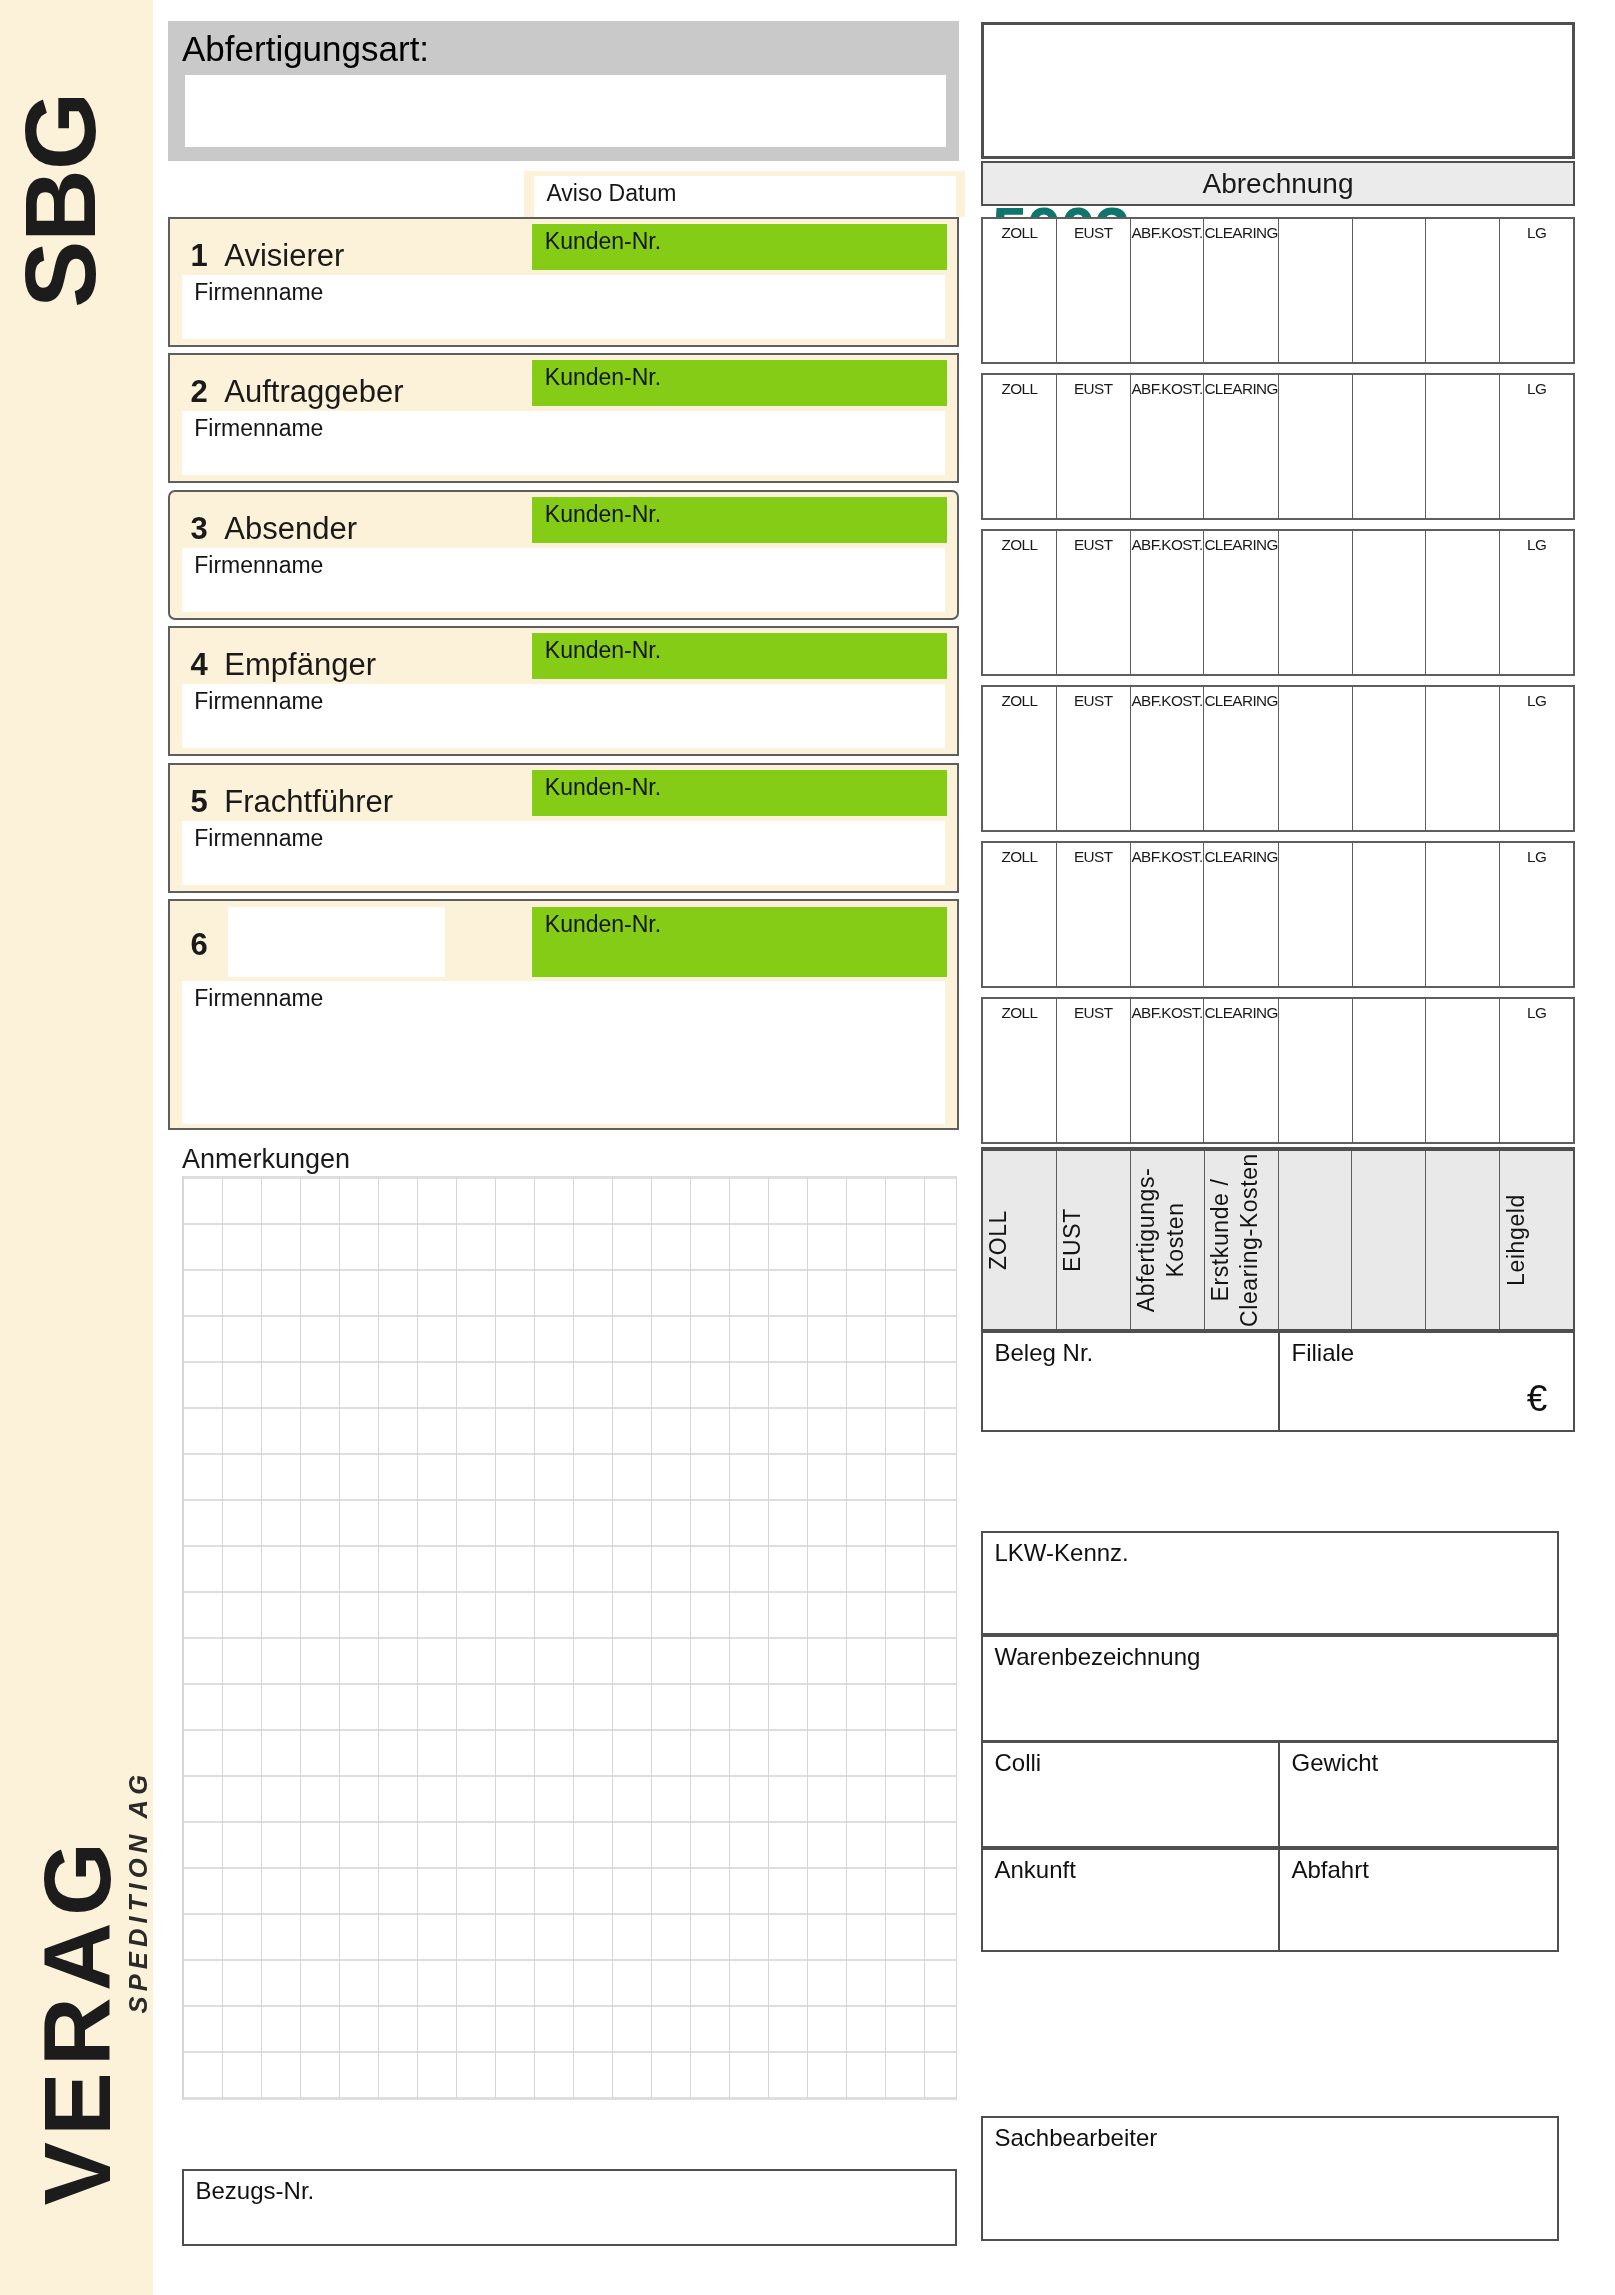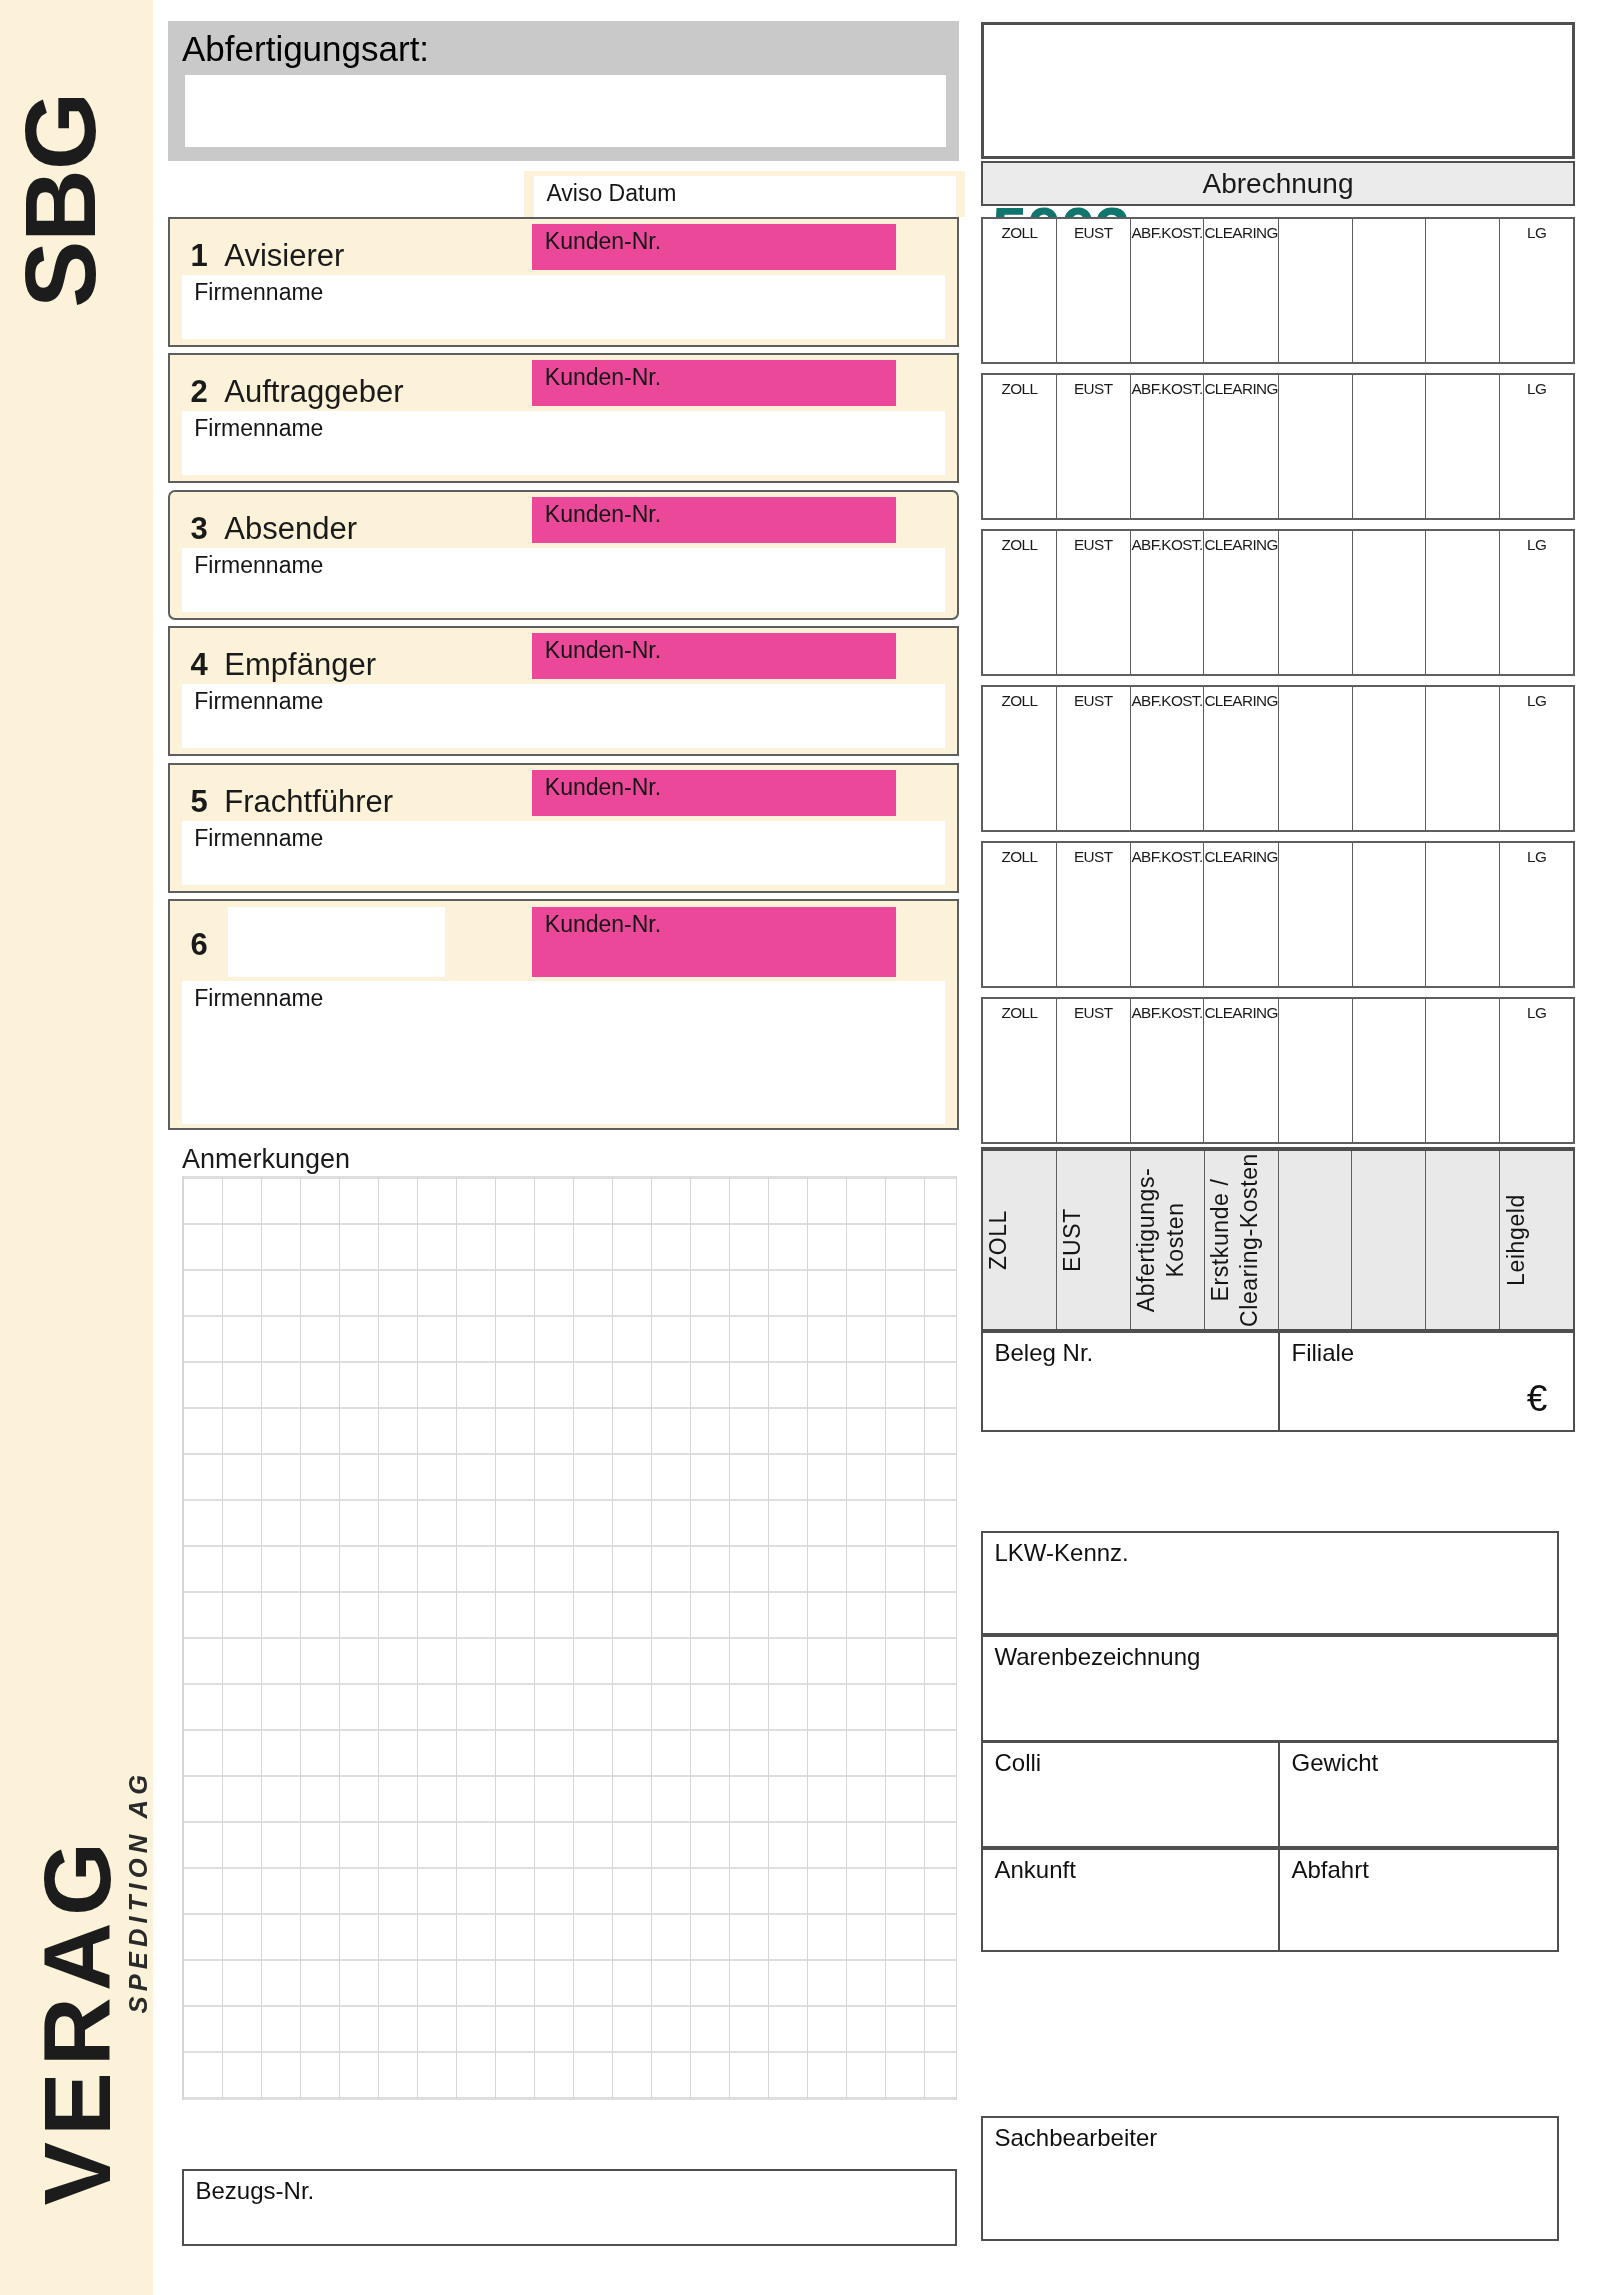--- a/index.html
+++ b/index.html
@@ -35,21 +35,21 @@
 
   
   .aviso-cream{left:524px; top:171px; width:441px; height:46px; background:#FBF2D9;}
   .aviso-input{left:9.6px; top:5.1px; width:422px; height:41px; background:#fff;}
   .input-label{position:absolute; left:12.8px; top:3.8px; font-size:23px; line-height:27px; color:#151515;}
 
   
   .section{left:168px; width:791px; background:#FBF2D9; border:2.6px solid #5e5e5e;}
   .sec-title{position:absolute; left:20.5px; top:19px; font-size:31px; line-height:35px; white-space:nowrap;}
   .sec-num{font-weight:bold; margin-right:16.6px;}
-  .kn-input{position:absolute; left:362px; top:5.1px; width:364px; height:46px; background:#ec4899;}
+  .kn-input{position:absolute; left:362px; top:5.1px; width:415px; height:46px; background:#84cc16;}
   .fn-input{position:absolute; left:11.5px; top:56px; width:763px; height:64px; background:#fff;}
   .sec6-extra-input{position:absolute; left:58px; top:6.4px; width:217px; height:70px; background:#fff;}
 
   
   .ab-header{left:981px; top:161px; width:594px; height:45px; background:#EBEBEB;
     border:2.6px solid #4f4f4f; text-align:center;}
   .ab-header span{font-size:28px; line-height:41px;}
   .ab-block{left:981px; width:594px; height:147px; background:#fff;
     border:2.6px solid #5e5e5e; display:flex;}
   .ab-col{flex:1; border-right:1.9px solid #5e5e5e; text-align:center; padding-top:3.8px;}

